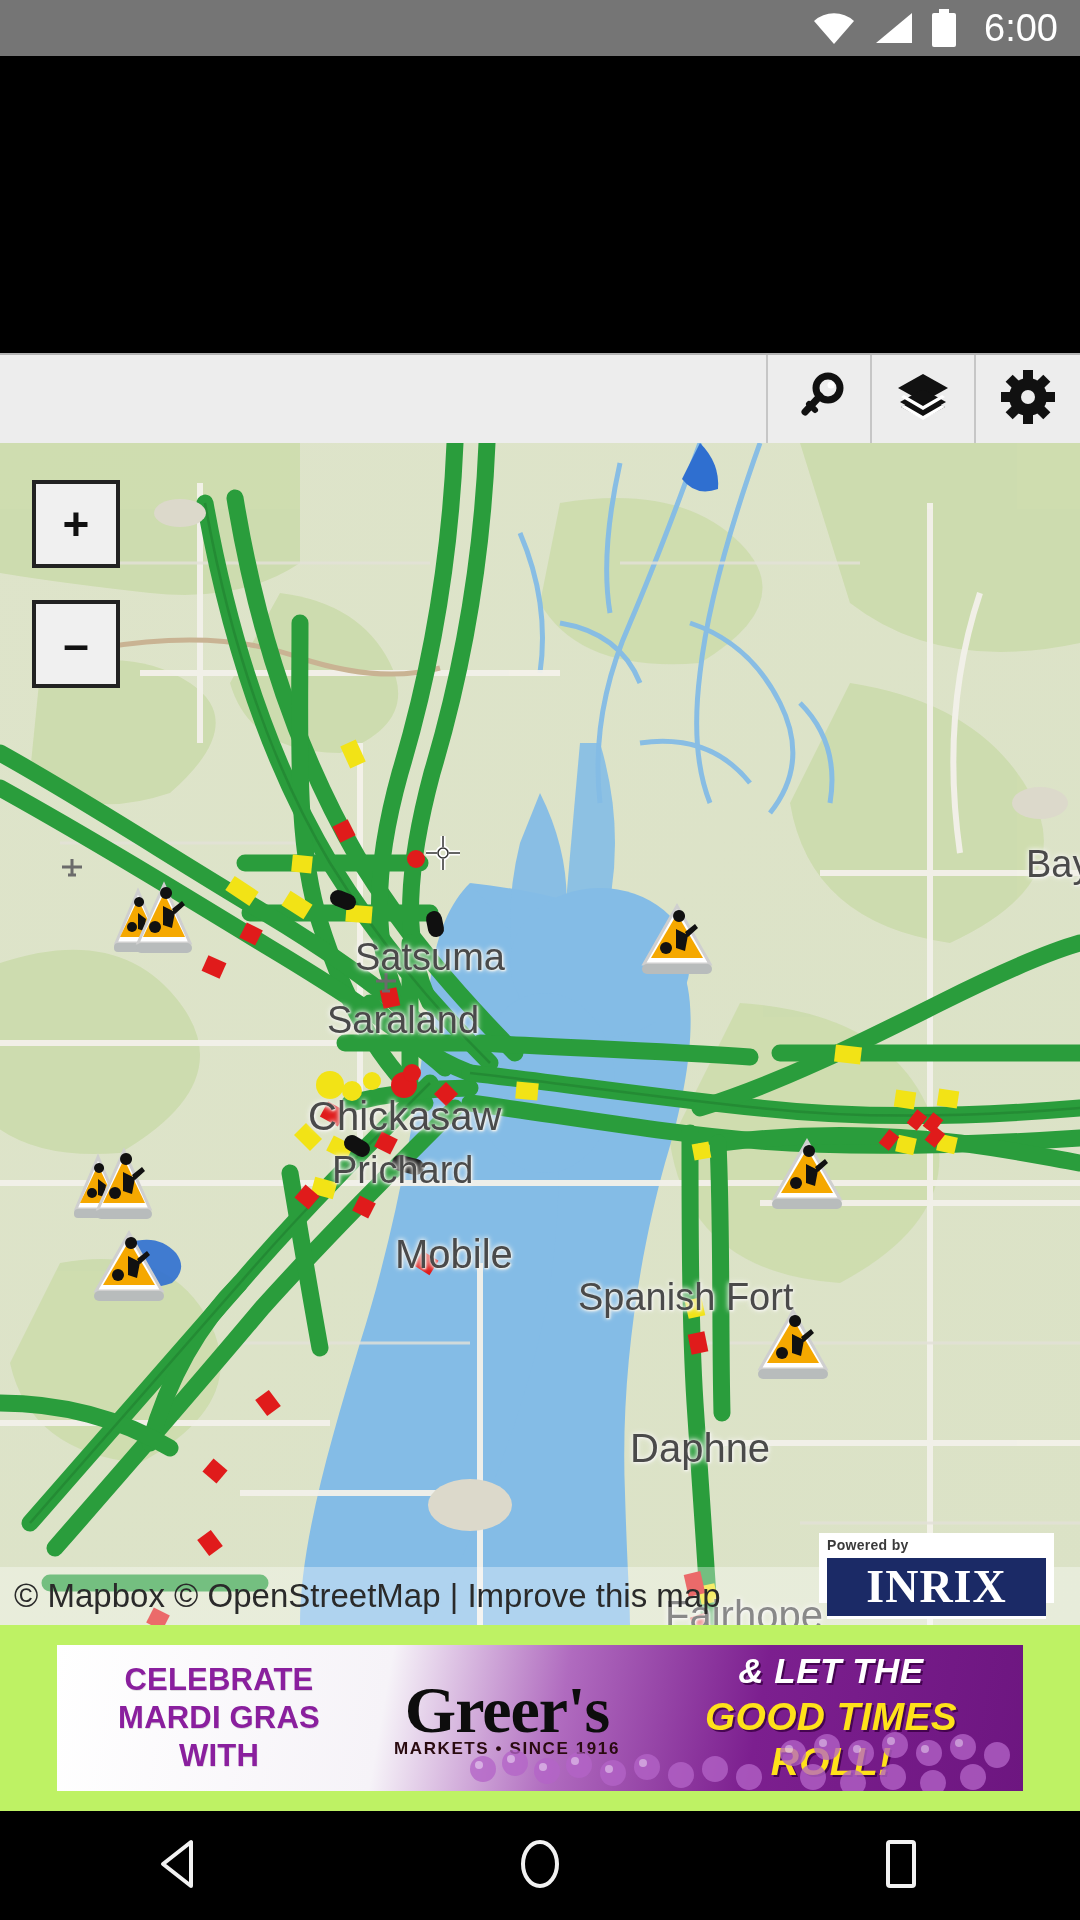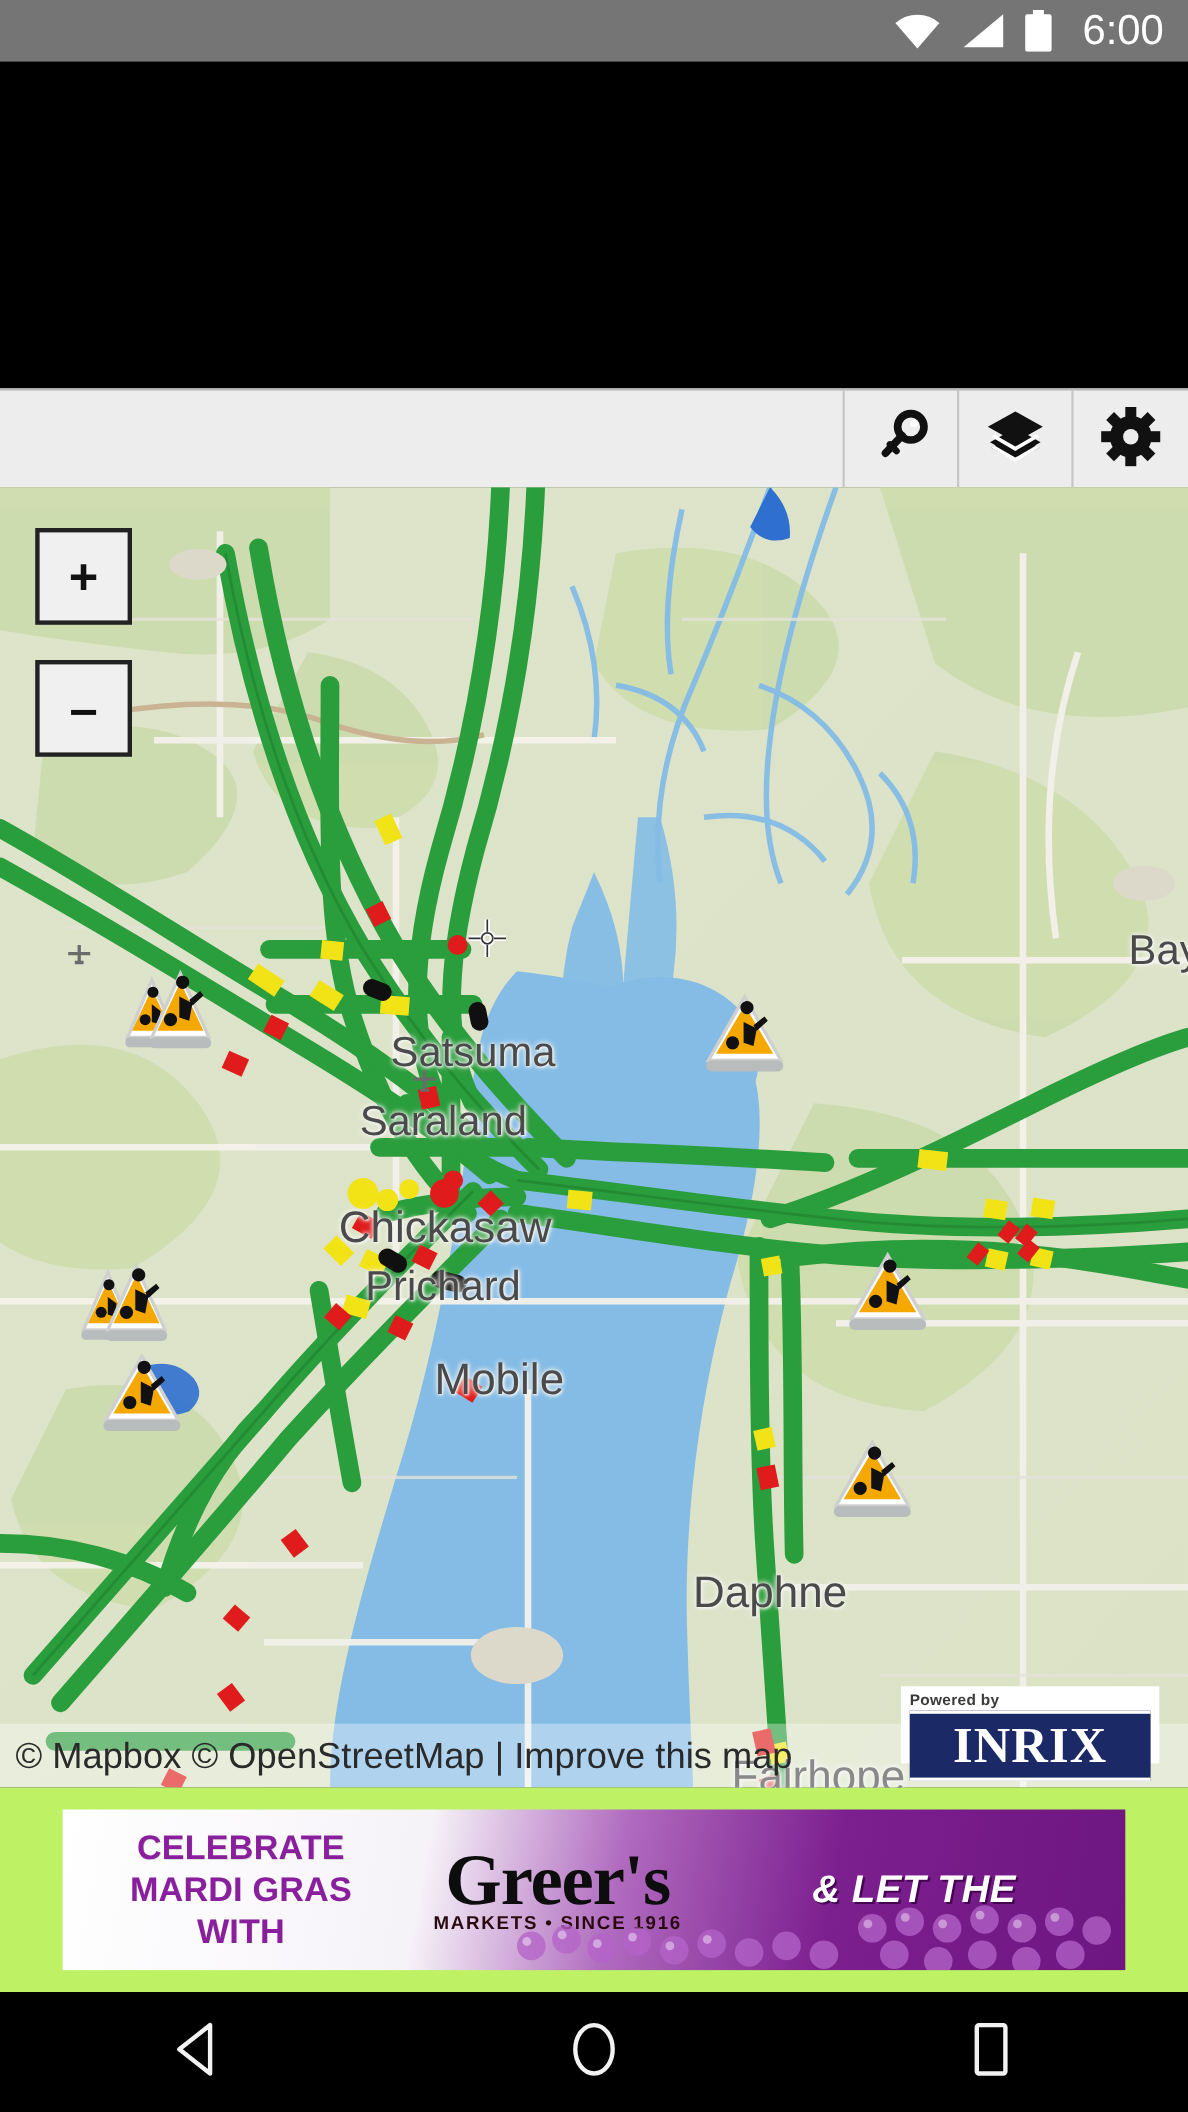--- a/index.html
+++ b/index.html
@@ -443,20 +443,21 @@
         <ellipse cx="180" cy="70" rx="26" ry="14"></ellipse>
         <ellipse cx="1040" cy="360" rx="28" ry="16"></ellipse>
       </g>
     </svg>
 
     <div class="place" style="left:355px; top:493px; font-size:38px;">Satsuma</div>
     <div class="place" style="left:327px; top:556px; font-size:38px;">Saraland</div>
     <div class="place" style="left:308px; top:651px; font-size:40px;">Chickasaw</div>
     <div class="place" style="left:332px; top:706px; font-size:38px;">Prichard</div>
     <div class="place" style="left:395px; top:789px; font-size:40px;">Mobile</div>
+    <div class="place" style="left:578px; top:833px; font-size:38px;">Spanish Fort</div>
     <div class="place" style="left:630px; top:983px; font-size:40px;">Daphne</div>
     <div class="place" style="left:625px; top:1150px; font-size:40px;padding-left:40px;">Fairhope</div>
     <div class="place" style="left:1026px; top:400px; font-size:38px;">Bay</div>
 
     <span class="crosshair" style="left:425px; top:392px;">
       <svg width="36" height="36" viewBox="0 0 36 36">
         <g stroke="#ffffff" stroke-width="5" fill="none">
           <path d="M18 1 V12 M18 24 V35 M1 18 H12 M24 18 H35"></path>
           <circle cx="18" cy="18" r="5"></circle>
         </g>
@@ -565,20 +566,21 @@
       <div class="ad-left">
         <div>CELEBRATE</div>
         <div>MARDI GRAS WITH</div>
       </div>
       <div class="ad-logo">
         <div class="ad-brand">Greer's</div>
         <div class="ad-brand-sub">MARKETS • SINCE 1916</div>
       </div>
       <div class="ad-right">
         <div class="ad-line1">&amp; LET THE</div>
+        <div class="ad-line2">GOOD TIMES ROLL!</div>
       </div>
       <svg class="beads" viewBox="0 0 560 72">
         <g fill="#b464c8" opacity="0.9">
           <circle cx="20" cy="50" r="13"></circle>
             <circle cx="52" cy="44" r="13"></circle>
             <circle cx="84" cy="52" r="13"></circle>
           <circle cx="116" cy="46" r="13"></circle>
             <circle cx="150" cy="54" r="13"></circle>
             <circle cx="184" cy="48" r="13"></circle>
           <circle cx="218" cy="56" r="13"></circle>

